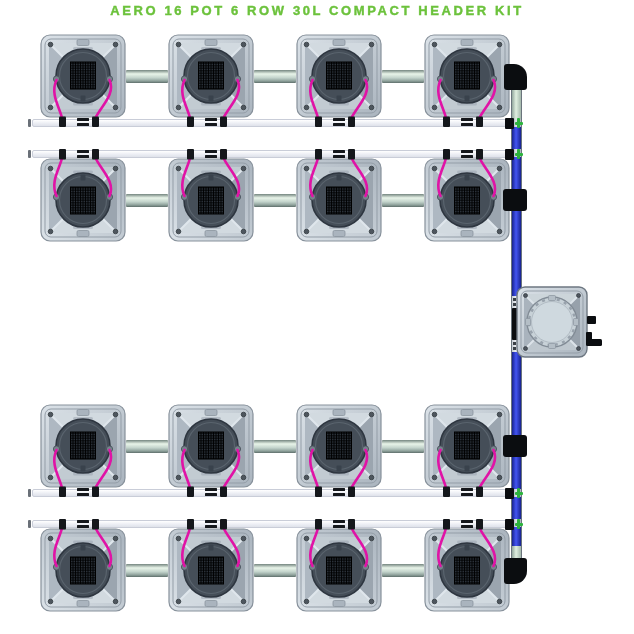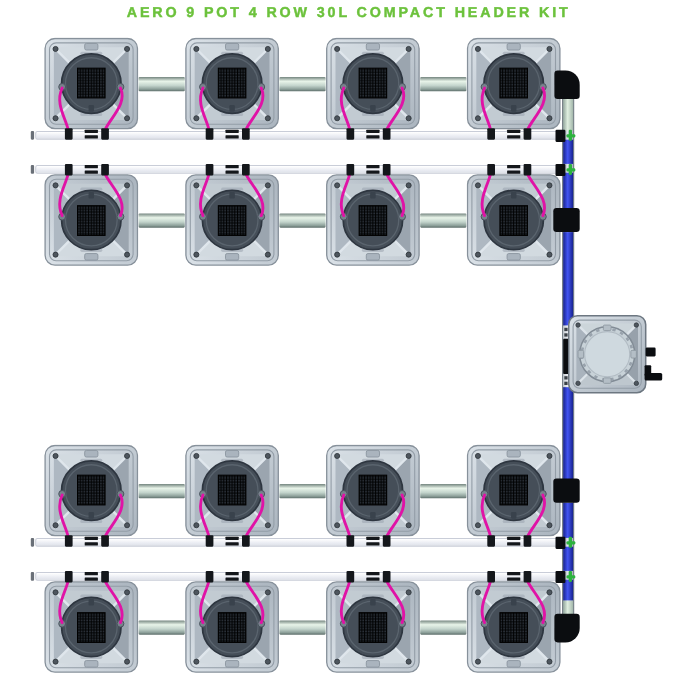--- a/index.html
+++ b/index.html
@@ -68,21 +68,21 @@
         <stop offset="1" stop-color="#aab4be"></stop>
       </linearGradient>
       <pattern id="mesh" width="5" height="5" patternUnits="userSpaceOnUse">
         <rect width="5" height="5" fill="#101418"></rect>
         <path d="M0 0.5H5 M0 3H5" stroke="#2a3038" stroke-width="1"></path>
         <path d="M0.5 0V5 M3 0V5" stroke="#000000" stroke-width="0.9"></path>
       </pattern>
     </defs>
   </svg>
 
-  <div class="title">AERO 9 POT 4 ROW 30L COMPACT HEADER KIT</div>
+  <div class="title">AERO 16 POT 6 ROW 30L COMPACT HEADER KIT</div>
 
   <div class="white-pipe" style="top:119px"></div>
   <div class="white-pipe-cap" style="top:119px"></div>
   <div class="white-pipe" style="top:150px"></div>
   <div class="white-pipe-cap" style="top:150px"></div>
   <div class="white-pipe" style="top:489px"></div>
   <div class="white-pipe-cap" style="top:489px"></div>
   <div class="white-pipe" style="top:520px"></div>
   <div class="white-pipe-cap" style="top:520px"></div>
 

